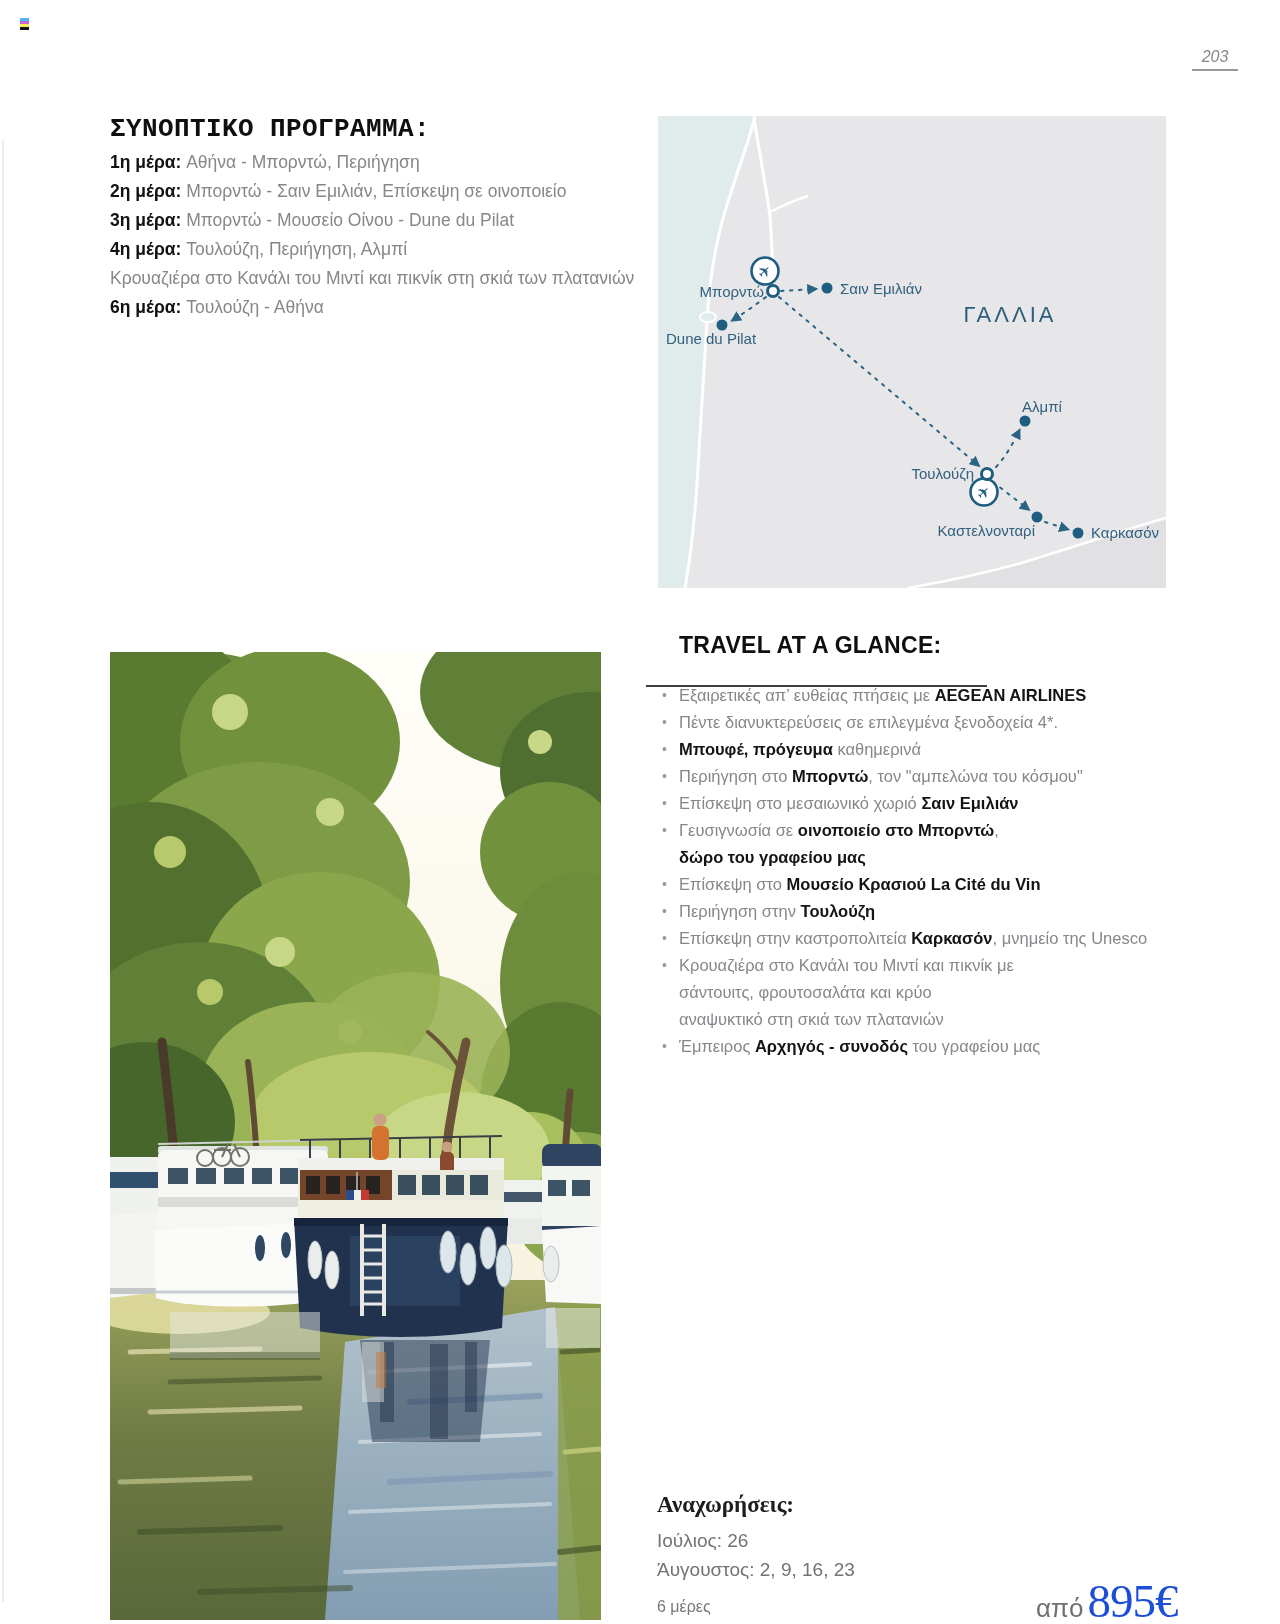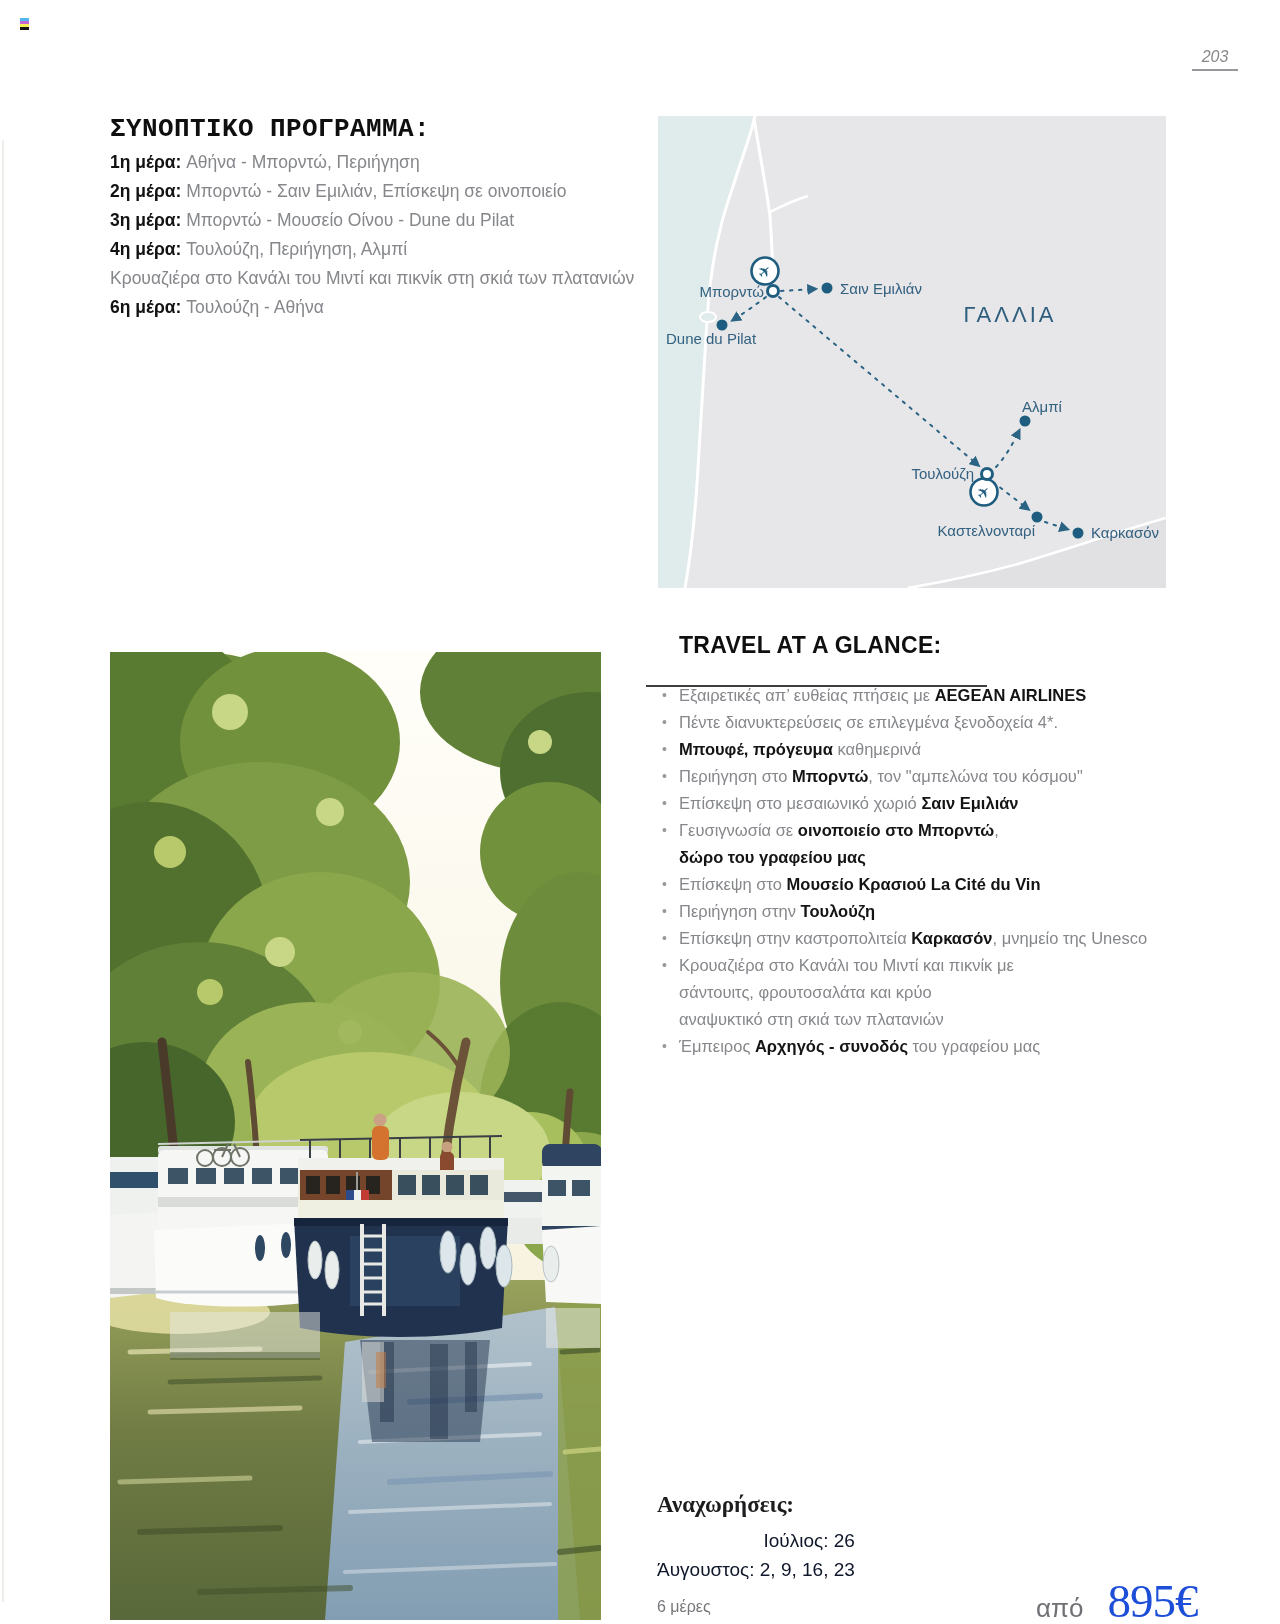--- a/index.html
+++ b/index.html
@@ -38,23 +38,23 @@
   .glance-list{position:absolute;left:662px;top:682px;width:512px;}
   .bullet{display:flex;gap:10px;font-size:16.5px;line-height:27px;color:#85878b;}
   .bullet .marker{flex:0 0 7px;color:#97999c;font-size:14px;line-height:27px;}
   .bullet-text{white-space:pre-line;}
   .strong{font-weight:bold;color:#141414;}
 
   
   .dep-title{position:absolute;left:657px;top:1492px;
              font-family:"Liberation Serif","DejaVu Serif",serif;
              font-size:23px;font-weight:bold;color:#1d1d1f;}
-  .dep-lines{position:absolute;left:657px;top:1526px;font-size:19px;line-height:29px;color:#0f172a;text-align:right;}
+  .dep-lines{position:absolute;left:657px;top:1526px;font-size:19px;line-height:29px;color:#737373;}
   .duration{position:absolute;left:657px;top:1598px;font-size:16px;color:#76787b;}
-  .price{position:absolute;left:1036px;top:1578px;display:flex;align-items:baseline;gap:24px;}
+  .price{position:absolute;left:1036px;top:1578px;display:flex;align-items:baseline;gap:4px;}
   .price .from{font-size:26px;color:#6f7175;}
   .price .amount{font-family:"Liberation Serif","DejaVu Serif",serif;
                  font-size:47px;color:#1d4ed8;letter-spacing:-1px;line-height:1;}
 </style>
 </head>
 <body>
 
 <div id="page">
 
   <div class="edge-line"></div>

